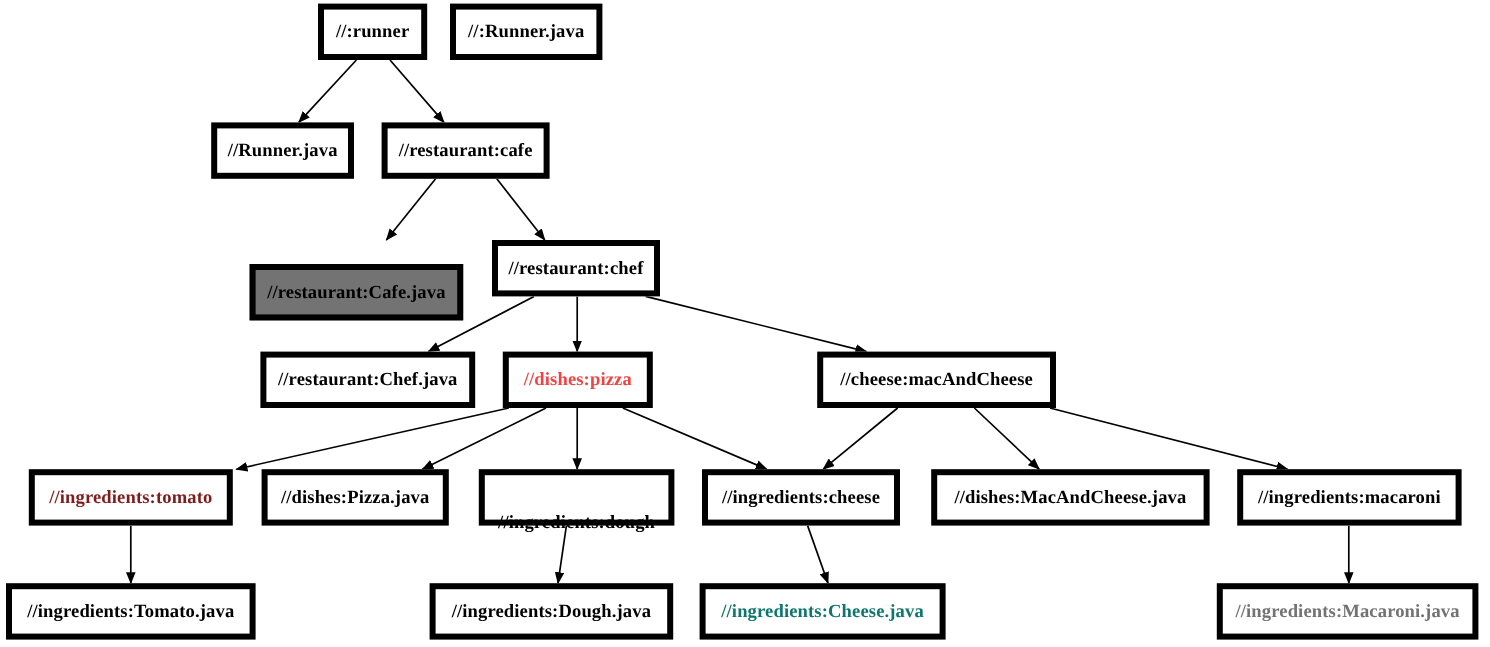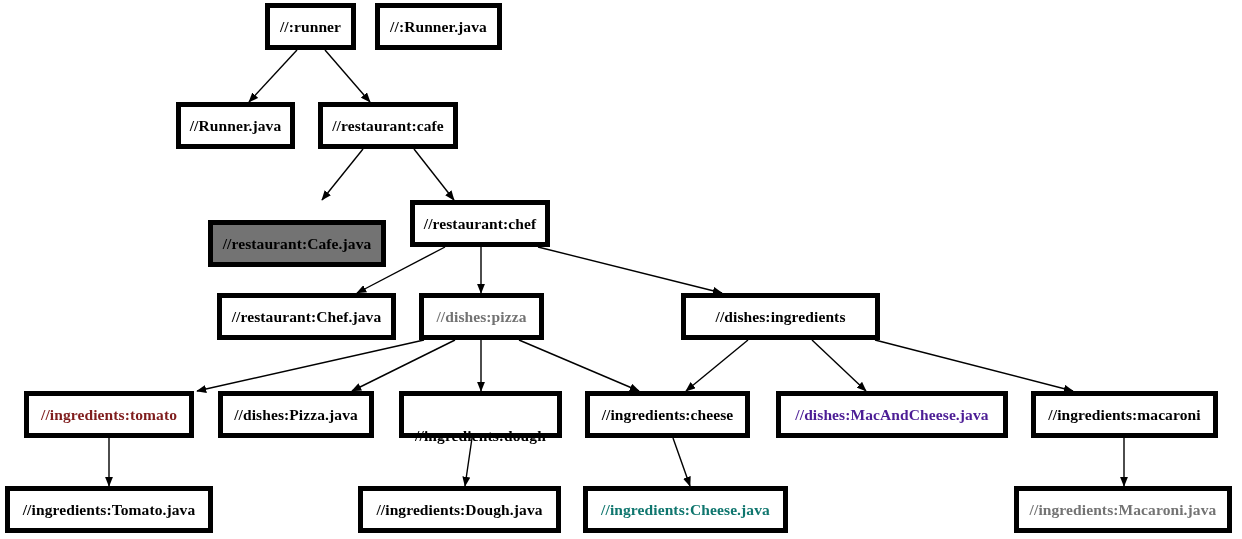--- a/index.html
+++ b/index.html
@@ -99,39 +99,39 @@
       <div class="graph-node" style="left: 208px; top: 200px; width: 178px; height: 47px; border-color: rgb(0, 0, 0); background: #737373; margin-top: 20px;">
         <span class="node-label" style="color: rgb(0, 0, 0);">//restaurant:Cafe.java</span>
       </div>
       <div class="graph-node" style="left: 410px; top: 200px; width: 140px; height: 47px; border-color: rgb(0, 0, 0); background: rgb(255, 255, 255);">
         <span class="node-label" style="color: rgb(0, 0, 0);">//restaurant:chef</span>
       </div>
       <div class="graph-node" style="left: 217px; top: 293px; width: 179px; height: 47px; border-color: rgb(0, 0, 0); background: rgb(255, 255, 255);">
         <span class="node-label" style="color: rgb(0, 0, 0);">//restaurant:Chef.java</span>
       </div>
       <div class="graph-node" style="left: 419px; top: 293px; width: 125px; height: 47px; border-color: rgb(0, 0, 0); background: rgb(255, 255, 255);">
-        <span class="node-label" style="color: #737373;">//dishes:pizza</span>
+        <span class="node-label" style="color: #ef4444;">//dishes:pizza</span>
       </div>
       <div class="graph-node" style="left: 681px; top: 293px; width: 199px; height: 47px; border-color: rgb(0, 0, 0); background: rgb(255, 255, 255);">
-        <span class="node-label" style="color: rgb(0, 0, 0);">//dishes:ingredients</span>
+        <span class="node-label" style="color: rgb(0, 0, 0);">//cheese:macAndCheese</span>
       </div>
       <div class="graph-node" style="left: 24px; top: 391px; width: 170px; height: 47px; border-color: rgb(0, 0, 0); background: rgb(255, 255, 255);">
         <span class="node-label" style="color: #7f1d1d;">//ingredients:tomato</span>
       </div>
       <div class="graph-node" style="left: 218px; top: 391px; width: 156px; height: 47px; border-color: rgb(0, 0, 0); background: rgb(255, 255, 255);">
         <span class="node-label" style="color: rgb(0, 0, 0);">//dishes:Pizza.java</span>
       </div>
       <div class="graph-node" style="left: 399px; top: 391px; width: 163px; height: 47px; border-color: rgb(0, 0, 0); background: rgb(255, 255, 255);">
         <span class="node-label" style="color: rgb(0, 0, 0); margin-top: 43px;">//ingredients:dough</span>
       </div>
       <div class="graph-node" style="left: 585px; top: 391px; width: 165px; height: 47px; border-color: rgb(0, 0, 0); background: rgb(255, 255, 255);">
         <span class="node-label" style="color: rgb(0, 0, 0);">//ingredients:cheese</span>
       </div>
       <div class="graph-node" style="left: 776px; top: 391px; width: 232px; height: 47px; border-color: rgb(0, 0, 0); background: rgb(255, 255, 255);">
-        <span class="node-label" style="color: #4c1d95;">//dishes:MacAndCheese.java</span>
+        <span class="node-label" style="color: #000000;">//dishes:MacAndCheese.java</span>
       </div>
       <div class="graph-node" style="left: 1031px; top: 391px; width: 187px; height: 47px; border-color: rgb(0, 0, 0); background: rgb(255, 255, 255);">
         <span class="node-label" style="color: rgb(0, 0, 0);">//ingredients:macaroni</span>
       </div>
       <div class="graph-node" style="left: 358px; top: 486px; width: 203px; height: 47px; border-color: rgb(0, 0, 0); background: rgb(255, 255, 255);">
         <span class="node-label" style="color: rgb(0, 0, 0);">//ingredients:Dough.java</span>
       </div>
       <div class="graph-node" style="left: 5px; top: 486px; width: 208px; height: 47px; border-color: rgb(0, 0, 0); background: rgb(255, 255, 255);">
         <span class="node-label" style="color: rgb(0, 0, 0);">//ingredients:Tomato.java</span>
       </div>

